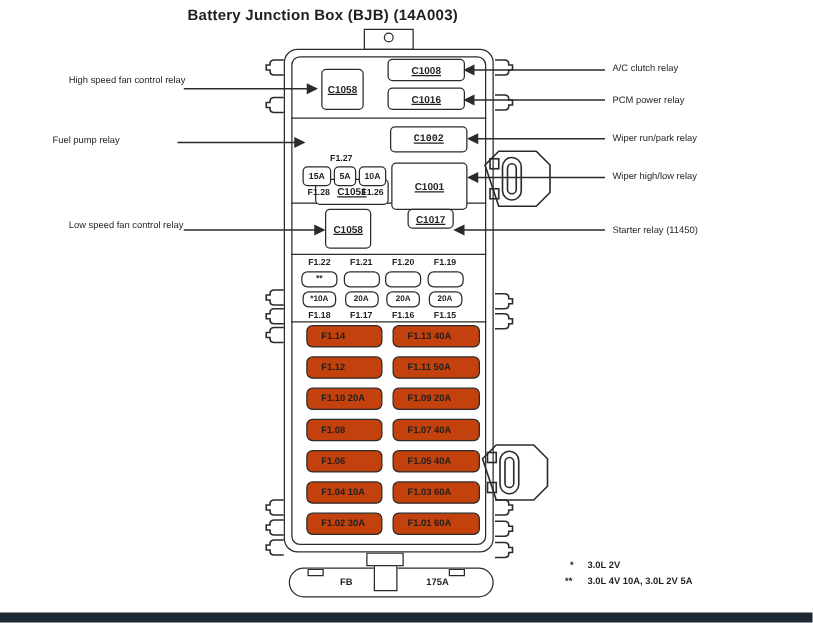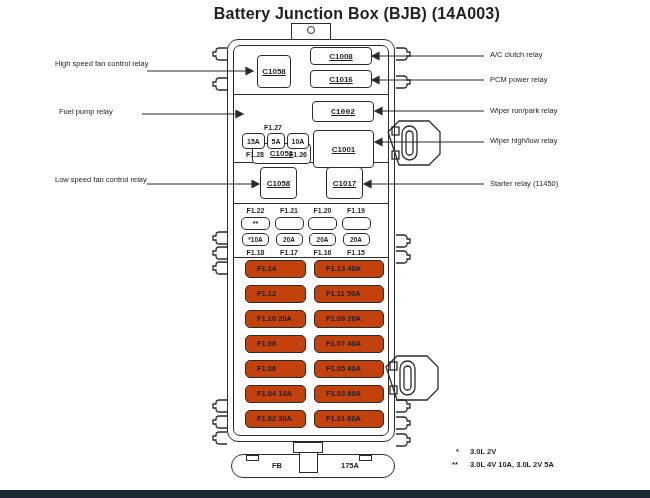--- a/index.html
+++ b/index.html
@@ -4,22 +4,22 @@
 <style>
   * { margin:0; padding:0; box-sizing:border-box; }
   html,body { width:650px; height:498px; }
   body {
     font-family:"Liberation Sans", sans-serif;
     background:#ffffff; position:relative; overflow:hidden;
     color:#1f1f1f;
   }
   .abs { position:absolute; }
   .title {
-    left:150px; top:5px; width:350px; text-align:right;
-    font-size:16px; font-weight:bold; letter-spacing:.2px;
+    left:150px; top:5px; width:350px; text-align:left;
+    font-size:12px; font-weight:bold; letter-spacing:.2px;
   }
   .side-label {
     font-size:7.5px; font-weight:normal; line-height:1.35;
   }
   
   .outer-box { left:227px; top:39px; width:168px; height:403px;
     border:1.6px solid #2b2b2b; border-radius:11px; background:#fff; }
   .inner-box { left:233px; top:45px; width:156px; height:391px;
     border:1px solid #2b2b2b; border-radius:7px; }
   .divider { height:1px; background:#2b2b2b; left:233px; width:156px; }
@@ -62,21 +62,21 @@
   .strip { left:0; top:490px; width:650px; height:8px; background:#1e2936; }
   .foot { font-size:7.5px; font-weight:bold; }
   svg.overlay { position:absolute; left:0; top:0; width:650px; height:498px; pointer-events:none; }
 </style>
 </head>
 <body>
 
 <div class="abs title">Battery Junction Box (BJB) (14A003)</div>
 
 <div class="abs side-label" style="left:55px; top:59px; width:100px;">High speed fan control relay</div>
-<div class="abs side-label" style="left:59px; top:107px; width:110px;">Fuel pump relay</div>
+<div class="abs side-label" style="left:42px; top:107px; width:110px;">Fuel pump relay</div>
 <div class="abs side-label" style="left:55px; top:175px; width:100px;">Low speed fan control relay</div>
 
 <div class="abs side-label" style="left:490px; top:50px; width:130px;">A/C clutch relay</div>
 <div class="abs side-label" style="left:490px; top:75px; width:130px;">PCM power relay</div>
 <div class="abs side-label" style="left:490px; top:106px; width:130px;">Wiper run/park relay</div>
 <div class="abs side-label" style="left:490px; top:136px; width:130px;">Wiper high/low relay</div>
 <div class="abs side-label" style="left:490px; top:179px; width:130px;">Starter relay (11450)</div>
 
 <div class="abs top-tab"></div>
 <div class="abs hole"></div>
@@ -95,21 +95,21 @@
 <div class="abs cbox" style="left:312px; top:101px; width:62px; height:21px;font-family:Liberation Mono, monospace;">C1002</div>
 <div class="abs tiny-lbl" style="left:253px; top:124px; width:40px;">F1.27</div>
 <div class="abs fuse-sm" style="left:242px; top:133px; width:23px; height:16px;">15A</div>
 <div class="abs fuse-sm" style="left:267px; top:133px; width:18px; height:16px;">5A</div>
 <div class="abs fuse-sm" style="left:287px; top:133px; width:22px; height:16px;">10A</div>
 <div class="abs cbox" style="left:313px; top:130px; width:61px; height:38px;">C1001</div>
 <div class="abs tiny-lbl" style="left:240px; top:151px; width:30px;">F1.28</div>
 <div class="abs tiny-lbl" style="left:283px; top:151px; width:30px;">F1.26</div>
 
 <div class="abs cbox sq" style="left:260px; top:167px; width:37px; height:32px;">C1058</div>
-<div class="abs cbox sq" style="left:326px; top:167px; width:37px; height:32px;">C1017</div>
+<div class="abs cbox sq" style="left:326px; top:167px; width:37px; height:16px;">C1017</div>
 
 <div class="abs mini-grid">
   <div class="lblrow">F1.22</div>
   <div class="lblrow">F1.21</div>
   <div class="lblrow">F1.20</div>
   <div class="lblrow">F1.19</div>
   <div class="pill1">**</div>
   <div class="pill1"></div>
   <div class="pill1"></div>
   <div class="pill1"></div>

